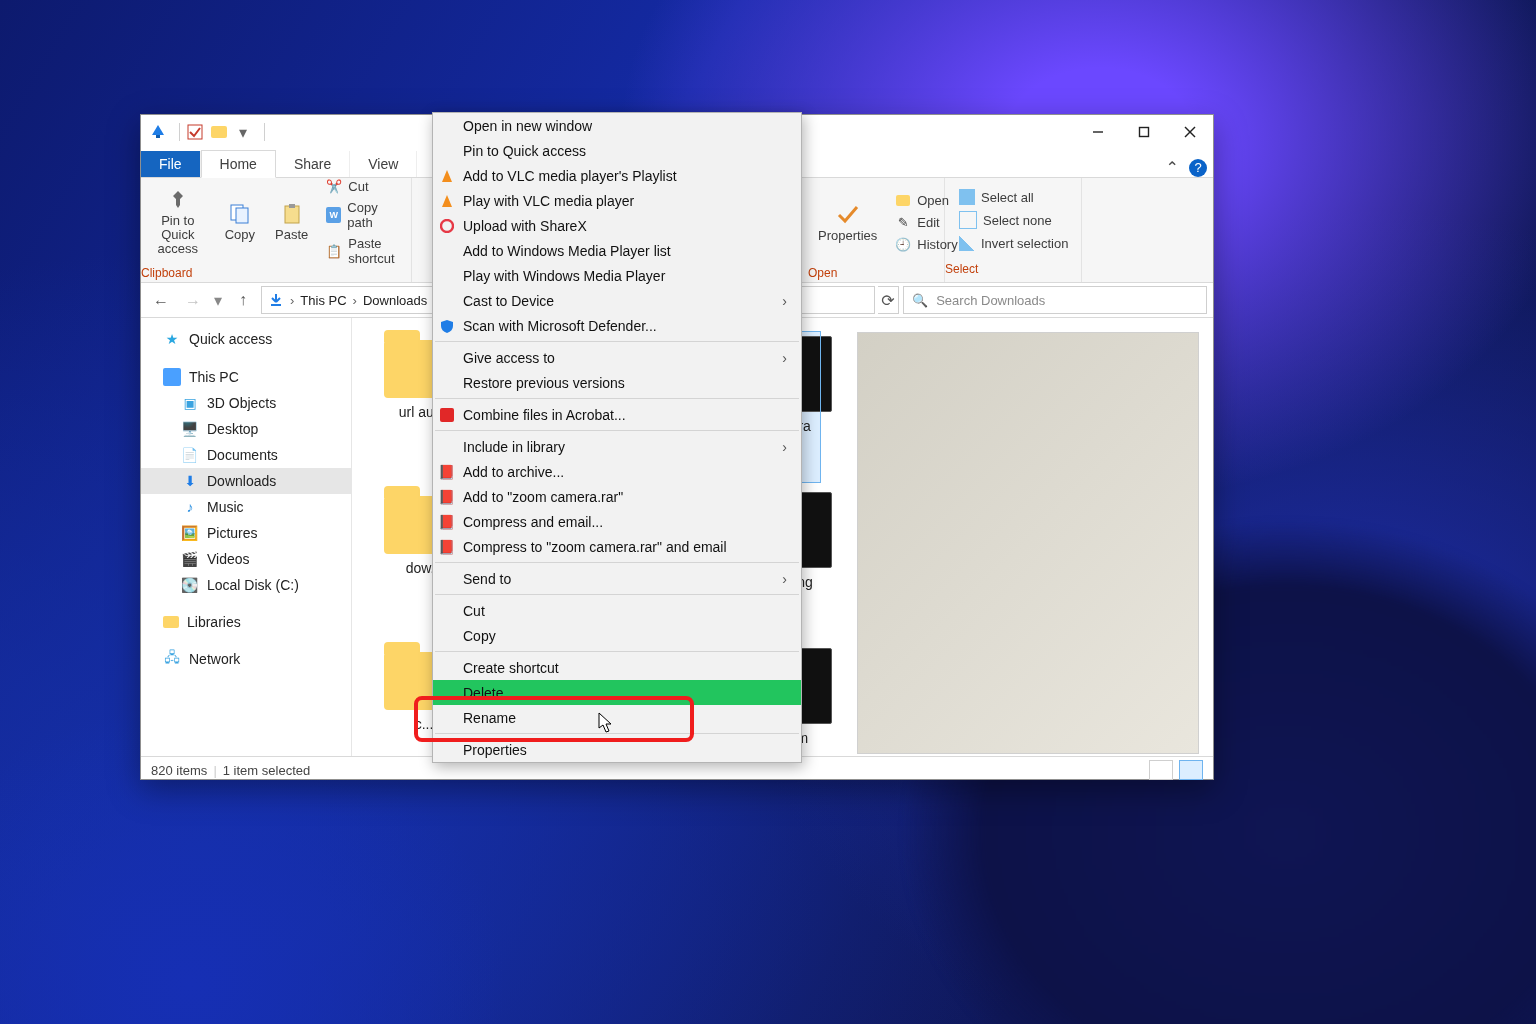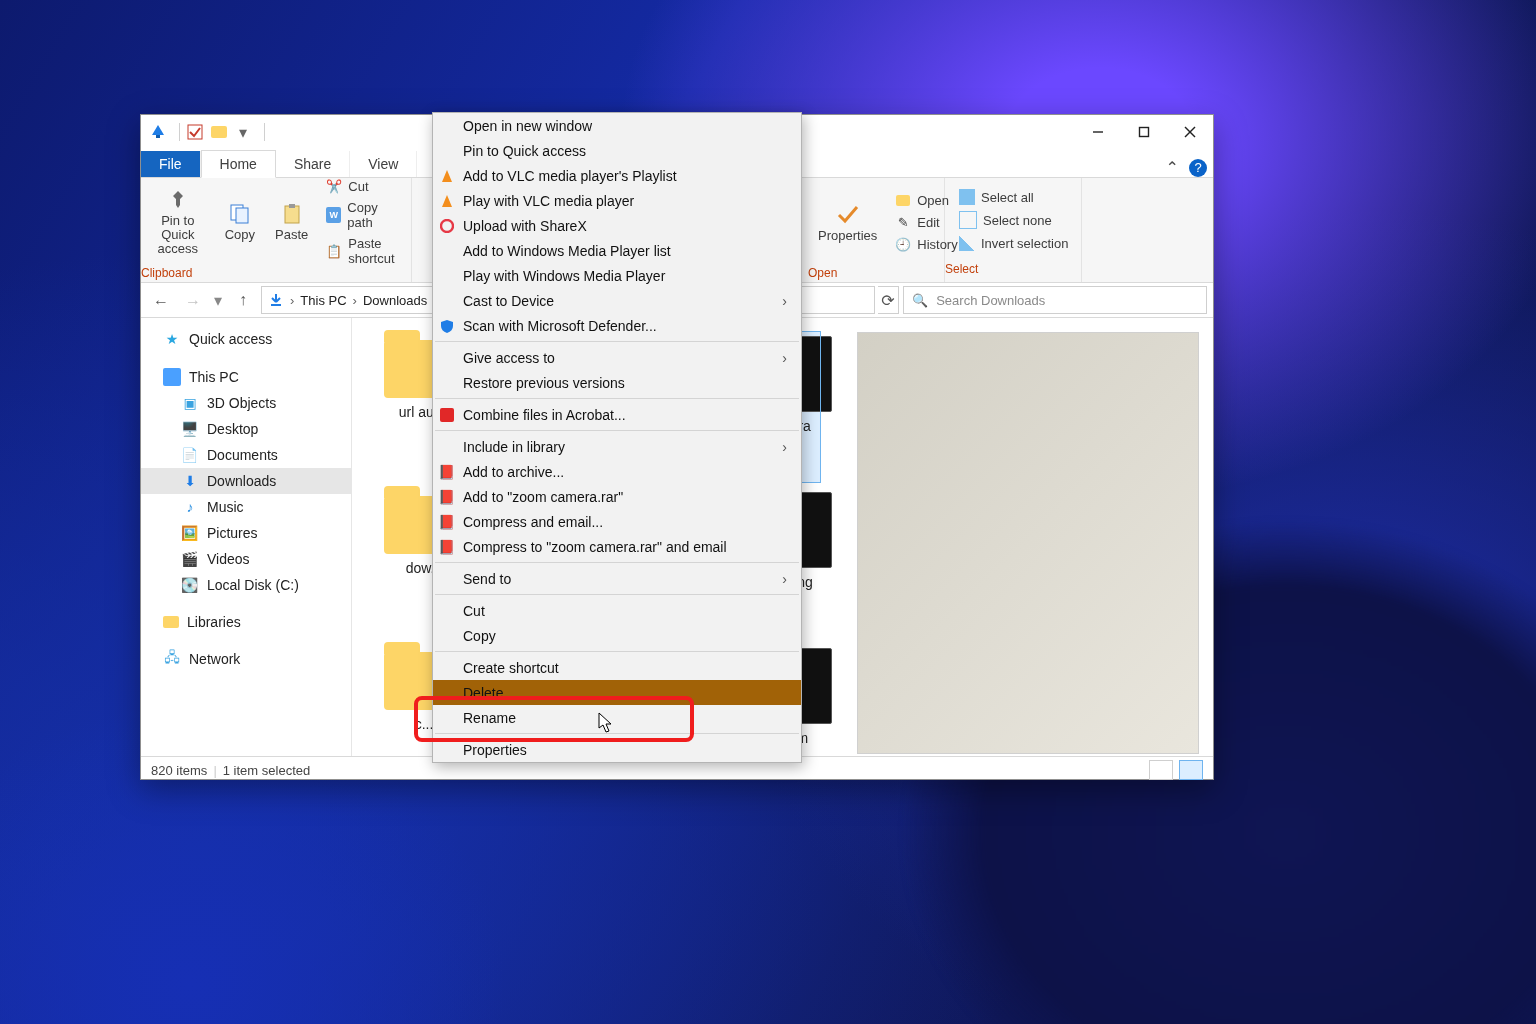--- a/index.html
+++ b/index.html
@@ -61,21 +61,21 @@
   .statusbar{height:26px;border-top:1px solid #d9d9d9;display:flex;align-items:center;padding:0 10px;font-size:13px;color:#444;gap:6px}
   .status-right{margin-left:auto;display:flex;gap:6px}
   .view-btn{width:22px;height:18px;border:1px solid #cfcfcf}
   .view-btn.active{background:#dceeff;border-color:#6fb4ef}
   
   .refresh-btn{width:20px;height:26px;border:1px solid #cfcfcf;border-left:none;display:flex;align-items:center;justify-content:center;color:#555;margin-left:-1px}
 
   
   .ctx{position:absolute;left:432px;top:112px;width:368px;background:#f2f2f2;border:1px solid #b4b4b4;box-shadow:2px 4px 14px rgba(0,0,0,.3);font-size:14px;color:#111;z-index:5}
   .ctx .item{display:flex;align-items:center;height:25px;padding-left:30px;padding-right:14px;position:relative}
-  .ctx .item.hover{background:#a16207}
+  .ctx .item.hover{background:#22c55e}
   .ctx .item .cic{position:absolute;left:5px;width:18px;height:18px;display:flex;align-items:center;justify-content:center}
   .ctx .item .sub{margin-left:auto;color:#555}
   .ctx hr{border:none;border-top:1px solid #d4d4d4;margin:3px 2px}
   .redbox{position:absolute;left:414px;width:272px;height:38px;border:4px solid #f01d1d;border-radius:8px;z-index:6;pointer-events:none}
   .cursor{position:absolute;z-index:7}
 
   .ic-folder{background:#fdd567;border-radius:2px}
   .ic-monitor{background:#4aa0ff;border-radius:2px}
 </style>
 </head>

